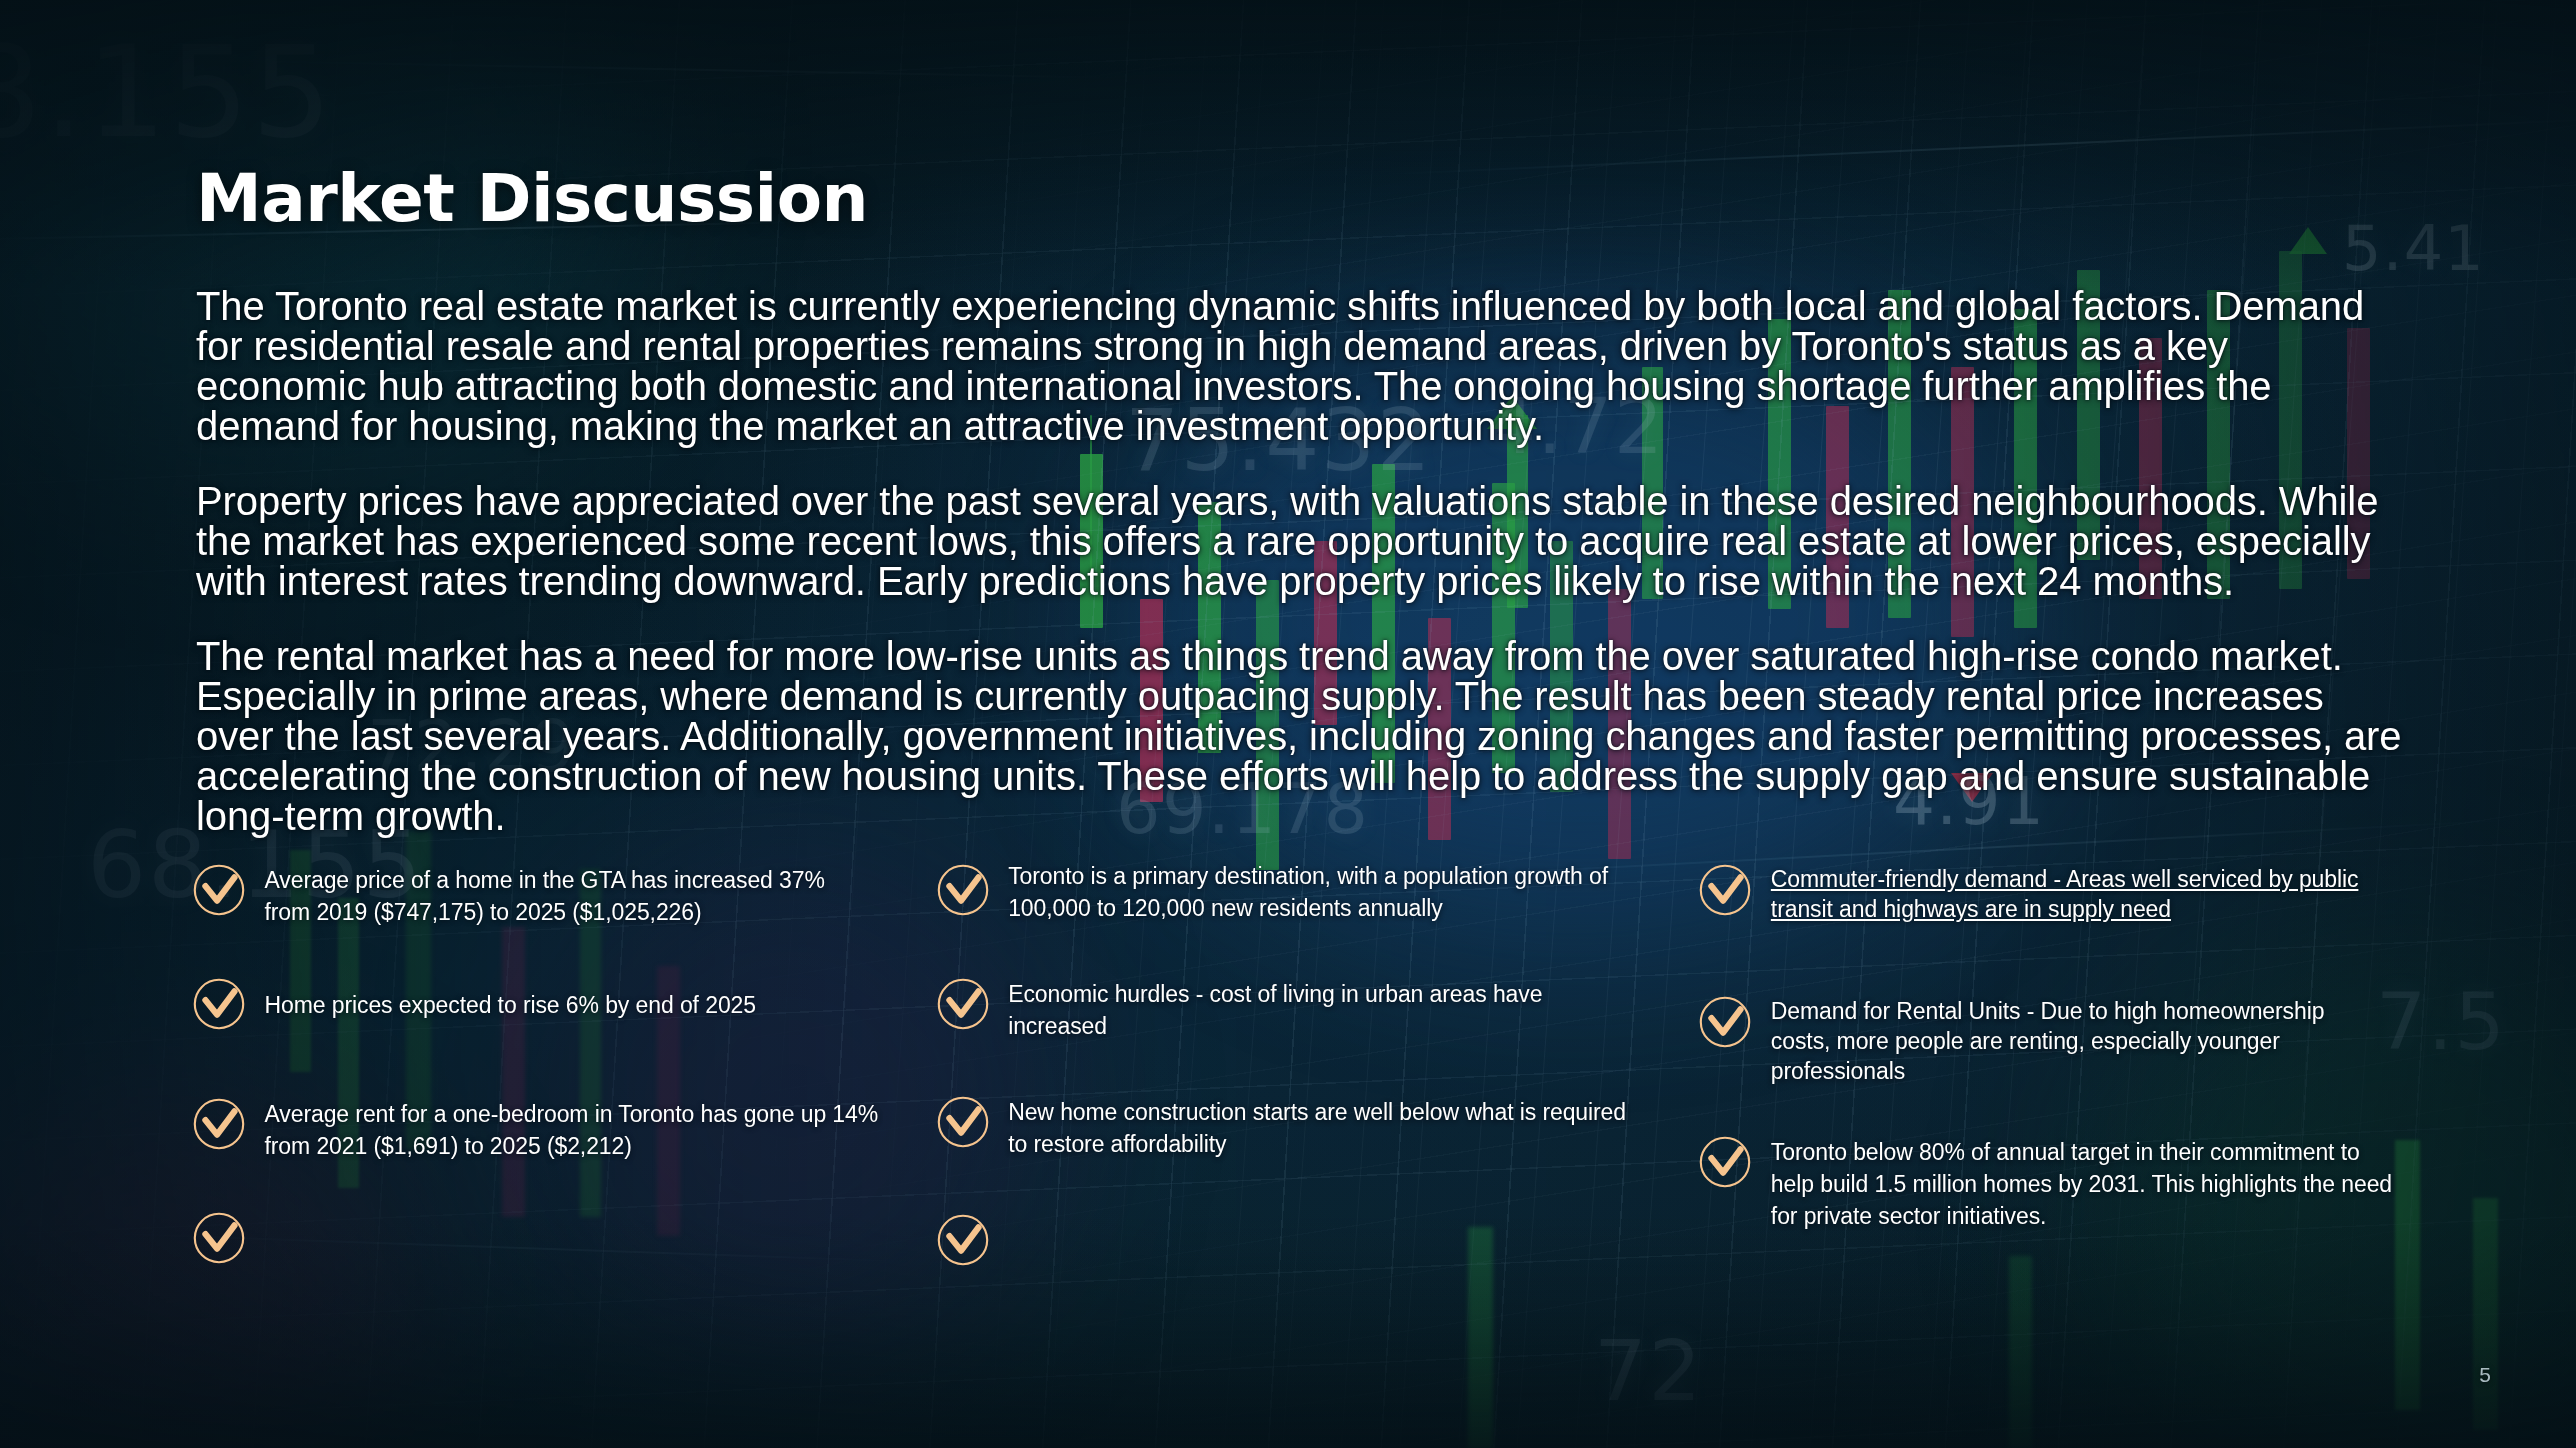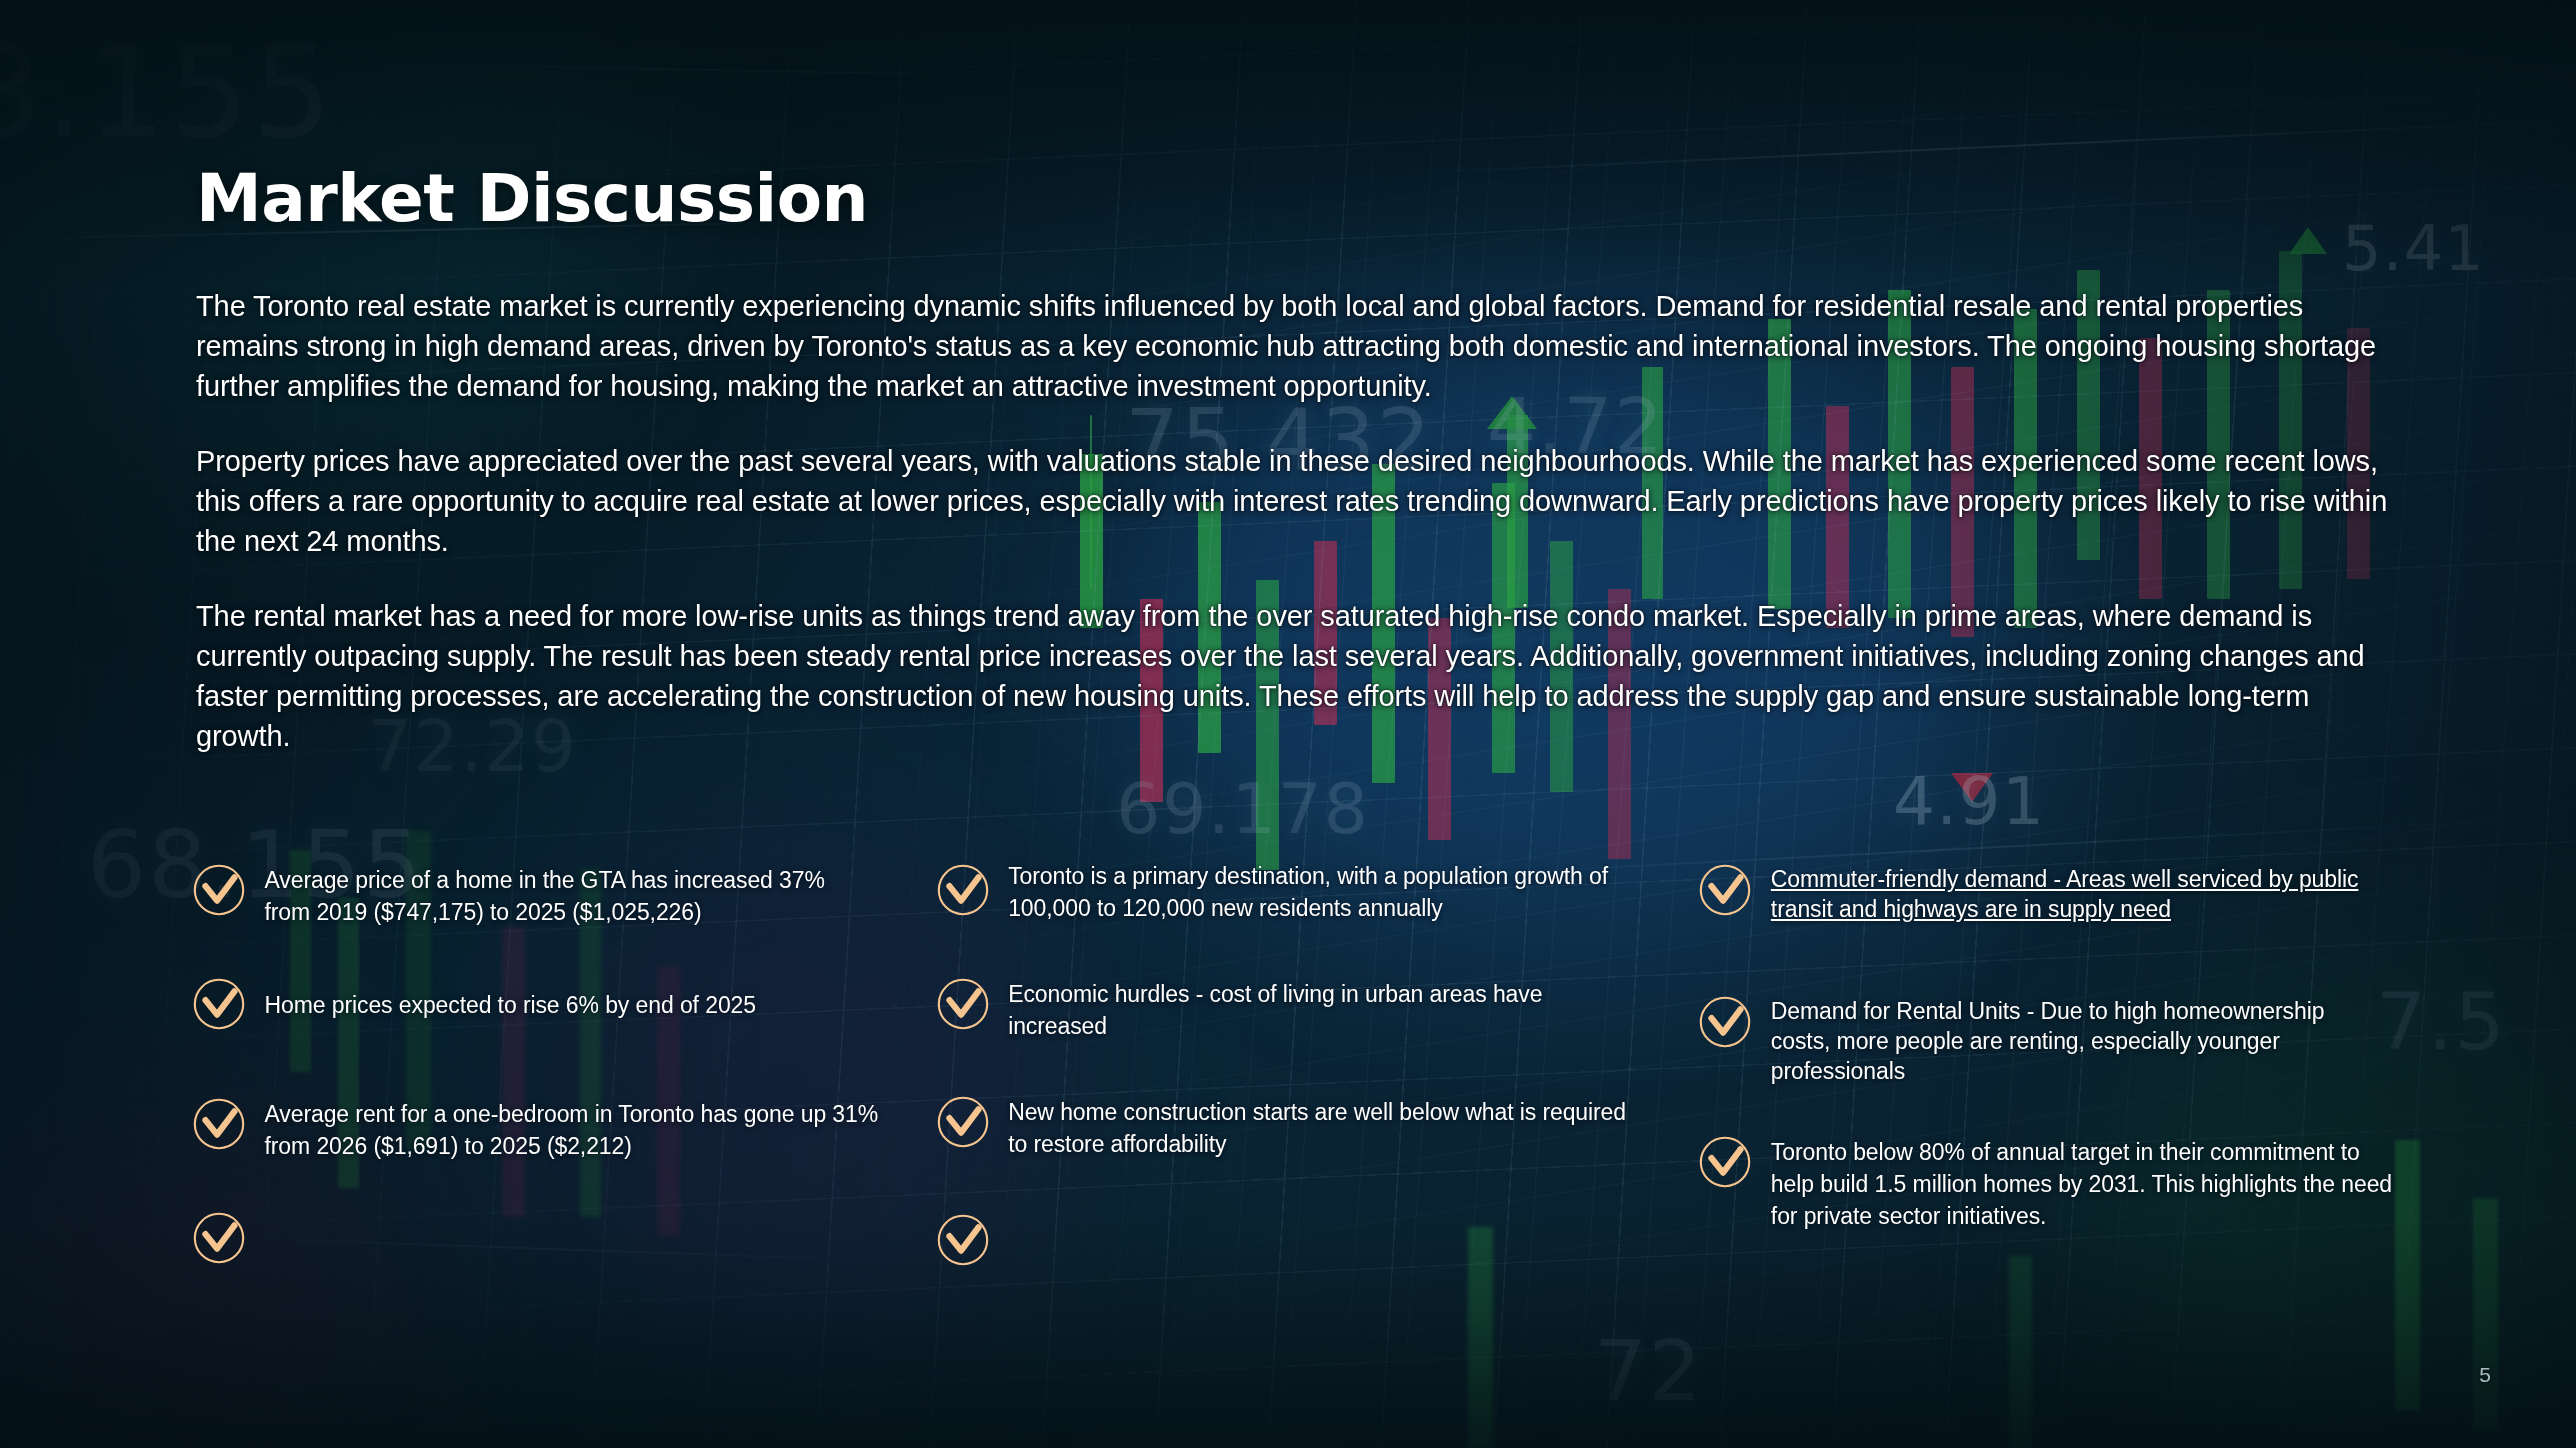--- a/index.html
+++ b/index.html
@@ -119,21 +119,21 @@
   }
 
   .body-block{
     position:absolute;
     left:196px; top:286px;
     width:2212px;
   }
   .para{
     font-family:"Liberation Sans", sans-serif;
     font-weight:400;
-    font-size:29px;
+    font-size:40px;
     line-height:40px;
     color:#ffffff;
     letter-spacing:-0.1px;
     text-shadow:0 1px 6.8px rgba(0,10,18,.85), 0 0 2.9px rgba(0,8,14,.7);
     margin-bottom:35px;
   }
   .para:last-child{ margin-bottom:0; }
 
   
   .bullets{
@@ -300,21 +300,21 @@
           </span>
           <span class="btext" style="max-width:599px; padding-top:15.5px;">Home prices expected to rise 6% by end of 2025</span>
         </div>
         <div class="bitem" style="margin-bottom:46px;">
           <span class="bullet-icon">
             <svg viewBox="0 0 62 62" aria-hidden="true">
               <circle cx="31" cy="31" r="25" fill="none" stroke="#F6C48E" stroke-width="2.2"></circle>
               <path d="M17 27 L29 42 L47 18" fill="none" stroke="#F6C48E" stroke-width="6.5" stroke-linecap="round" stroke-linejoin="round"></path>
             </svg>
           </span>
-          <span class="btext" style="max-width:618px;">Average rent for a one-bedroom in Toronto has gone up 31% from 2026 ($1,691) to 2025 ($2,212)</span>
+          <span class="btext" style="max-width:618px;">Average rent for a one-bedroom in Toronto has gone up 14% from 2021 ($1,691) to 2025 ($2,212)</span>
         </div>
         <div class="bitem">
           <span class="bullet-icon">
             <svg viewBox="0 0 62 62" aria-hidden="true">
               <circle cx="31" cy="31" r="25" fill="none" stroke="#F6C48E" stroke-width="2.2"></circle>
               <path d="M17 27 L29 42 L47 18" fill="none" stroke="#F6C48E" stroke-width="6.5" stroke-linecap="round" stroke-linejoin="round"></path>
             </svg>
           </span>
         </div>
       </div>

